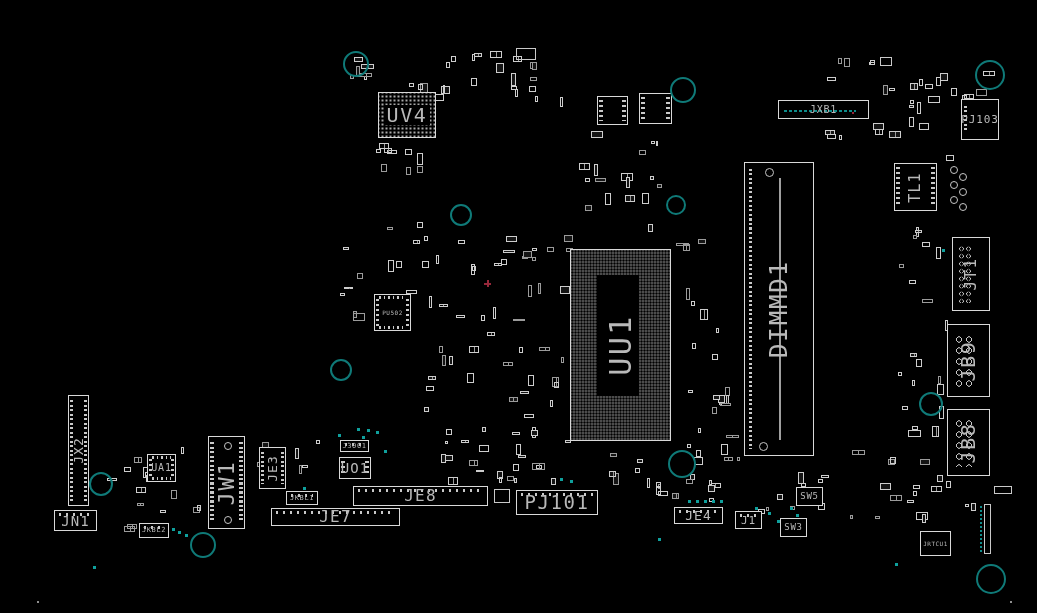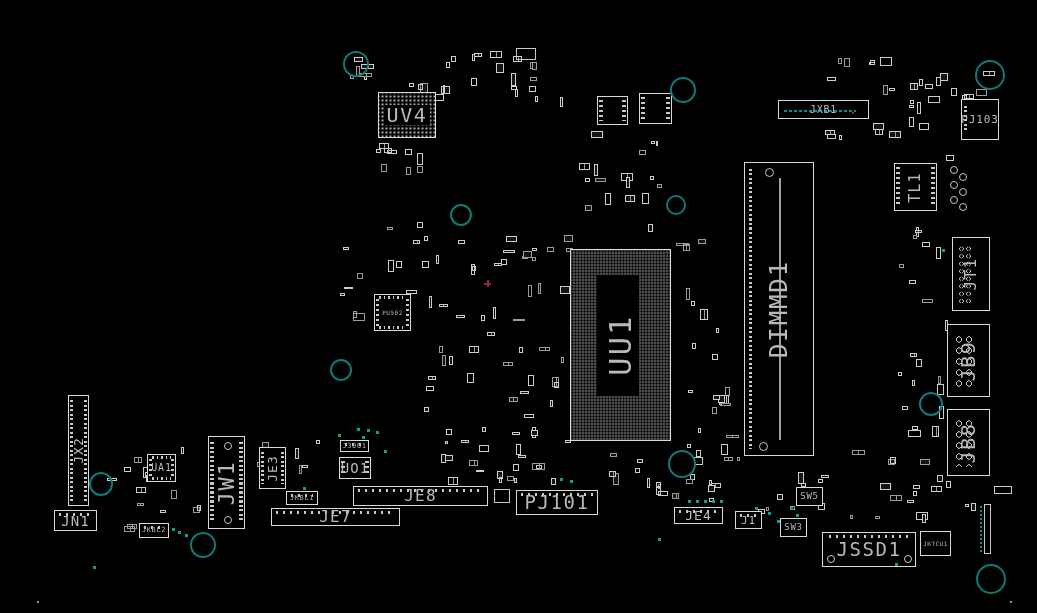--- a/index.html
+++ b/index.html
@@ -597,28 +597,20 @@
       </div>
     </div>
     <div class="comp" style="left: 796px; top: 487px; width: 27px; height: 19px;">
       <div class="clabel">
         <span style="font-size: 9px;">SW5</span>
       </div>
     </div>
     <div class="comp" style="left: 780px; top: 518px; width: 27px; height: 19px;">
       <div class="clabel">
         <span style="font-size: 9px;">SW3</span>
-      </div>
-    </div>
-    <div class="comp" style="left: 822px; top: 532px; width: 94px; height: 35px;">
-      <div class="strip" style="top: 2px; left: 6px; right: 6px; height: 3px; background: repeating-linear-gradient(90deg, rgb(201, 201, 201) 0px, rgb(201, 201, 201) 2px, rgba(0, 0, 0, 0) 2px, rgba(0, 0, 0, 0) 7px);"></div>
-      <div class="ring" style="left: 4px; top: 22px; width: 8px; height: 8px;"></div>
-      <div class="ring" style="left: 81px; top: 22px; width: 8px; height: 8px;"></div>
-      <div class="clabel">
-        <span style="font-size: 19px;">JSSD1</span>
       </div>
     </div>
     <div class="comp" style="left: 920px; top: 531px; width: 31px; height: 25px;">
       <div class="clabel">
         <span style="font-size: 6px;">JRTCU1</span>
       </div>
     </div>
     <div class="comp" style="left: 597px; top: 96px; width: 31px; height: 29px;">
       <div class="strip" style="left: 1px; top: 3px; bottom: 3px; width: 4px; background: repeating-linear-gradient(rgb(201, 201, 201) 0px, rgb(201, 201, 201) 2px, rgba(0, 0, 0, 0) 2px, rgba(0, 0, 0, 0) 5px);"></div>
       <div class="strip" style="right: 1px; top: 3px; bottom: 3px; width: 4px; background: repeating-linear-gradient(rgb(201, 201, 201) 0px, rgb(201, 201, 201) 2px, rgba(0, 0, 0, 0) 2px, rgba(0, 0, 0, 0) 5px);"></div>

